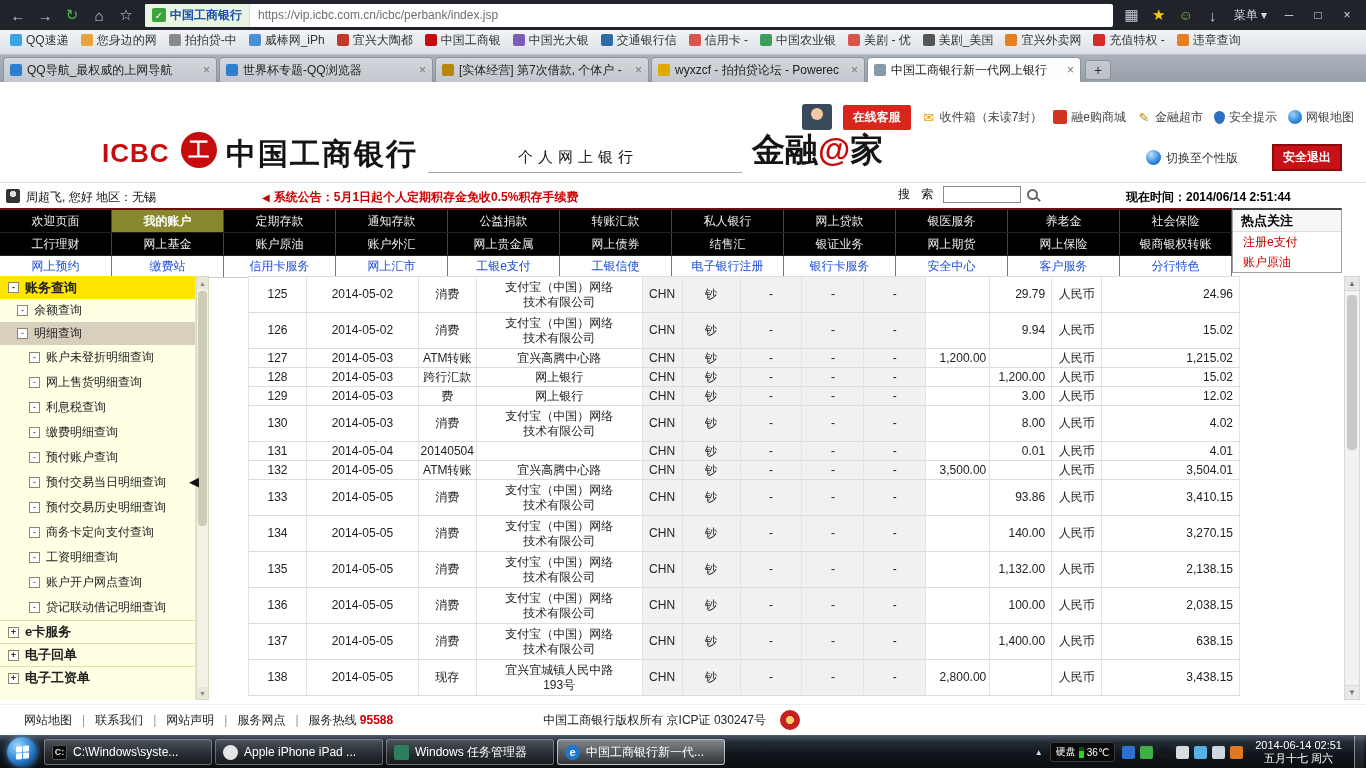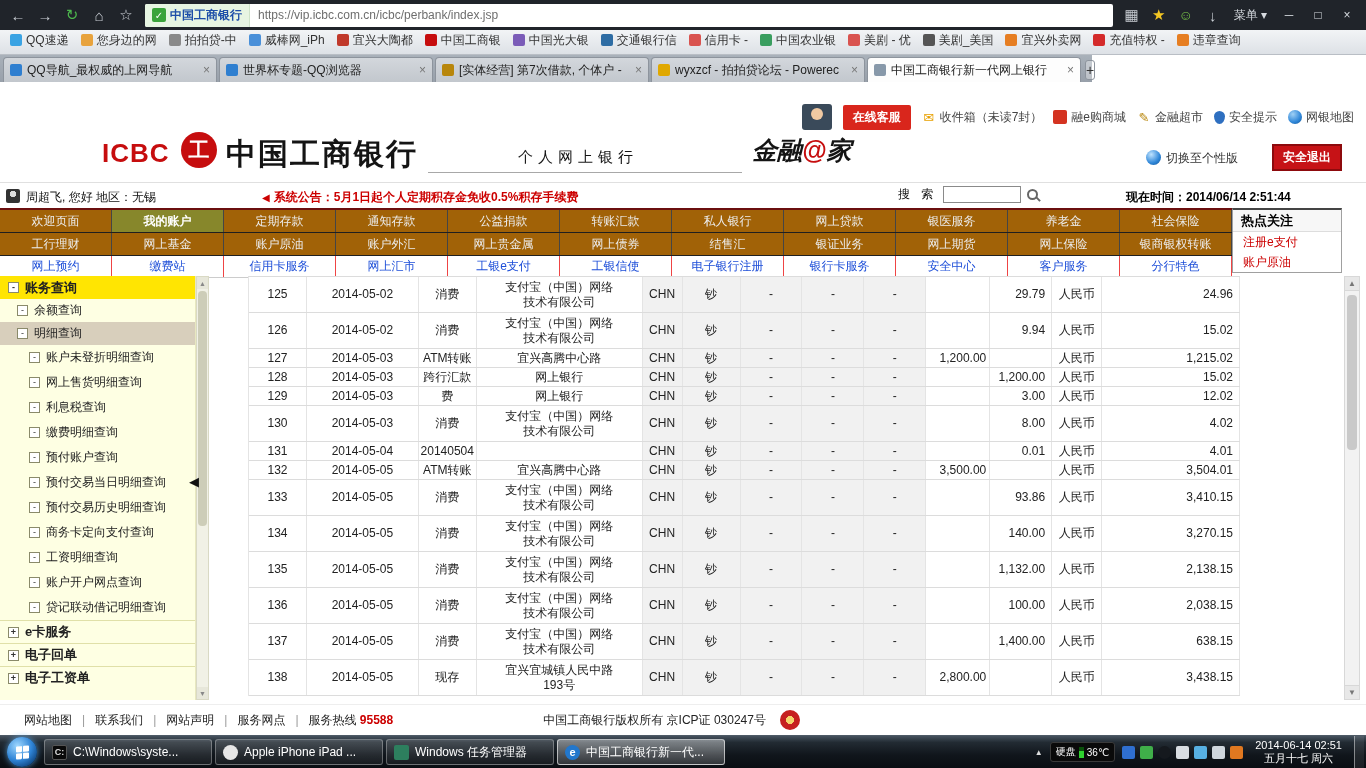--- a/index.html
+++ b/index.html
@@ -20,21 +20,21 @@
   .url{color:#6e6e6e;font-size:12px;padding:0 8px;white-space:nowrap;}
   .menu-label{color:#d6dadf;font-size:12px;margin:0 6px;white-space:nowrap;}
   .winctl{width:26px;height:22px;color:#d6dadf;display:flex;align-items:center;justify-content:center;font-size:12px;}
 
   
   .bookmarks{position:absolute;top:30px;left:0;width:1366px;height:25px;background:linear-gradient(#f2f4f6,#dde1e6);border-bottom:1px solid #b9bec5;display:flex;align-items:flex-start;padding:0 4px;overflow:hidden;}
   .bm{display:flex;align-items:center;gap:4px;font-size:12px;color:#333;padding:0 6px;height:20px;white-space:nowrap;}
   .bm-ico{width:12px;height:12px;border-radius:2px;flex:0 0 12px;}
 
   
-  .tabsbar{position:absolute;top:55px;left:0;width:1092px;height:27px;background:linear-gradient(#a9b1ba,#98a0aa);display:flex;align-items:flex-end;padding:2px 3px 0;}
+  .tabsbar{position:absolute;top:55px;left:0;width:1366px;height:27px;background:linear-gradient(#a9b1ba,#98a0aa);display:flex;align-items:flex-end;padding:2px 3px 0;}
   .tab{flex:0 0 214px;height:25px;background:linear-gradient(#d3d7dc,#c2c7cd);border:1px solid #8d949d;border-bottom:none;border-radius:4px 4px 0 0;display:flex;align-items:center;padding:0 6px;gap:5px;font-size:12px;color:#222;margin-right:2px;overflow:hidden;}
   .tab.active{background:#fdfdfd;}
   .tab-ico{width:12px;height:12px;border-radius:2px;flex:0 0 12px;}
   .tab-title{white-space:nowrap;overflow:hidden;flex:1;}
   .tab-close{color:#777;font-size:12px;flex:0 0 auto;}
   .newtab{width:26px;height:20px;margin:0 0 2px 2px;background:rgba(255,255,255,.35);border:1px solid #8d949d;border-radius:3px;display:flex;align-items:center;justify-content:center;font-size:14px;color:#333;}
 
   
   .page{position:absolute;top:82px;left:0;width:1366px;height:653px;background:#fff;overflow:hidden;}
 
@@ -50,41 +50,41 @@
   .ql-pen{color:#b8860b;}
   .ql-shield{width:11px;height:13px;background:#2e6fc0;border-radius:50% 50% 50% 50%/40% 40% 60% 60%;}
   .ql-globe{background:radial-gradient(circle at 35% 30%,#9fd0f5,#2e86d8 60%,#14518f);border-radius:50%;}
 
   .logo-row{position:absolute;top:44px;left:0;width:1366px;height:56px;}
   .icbc-text{position:absolute;left:102px;top:12px;color:#c60d0e;font-size:26px;font-weight:bold;letter-spacing:1px;}
   .icbc-seal{position:absolute;left:181px;top:6px;width:36px;height:36px;border-radius:50%;background:#c60d0e;color:#fff;display:flex;align-items:center;justify-content:center;font-size:21px;font-weight:bold;}
   .bank-name{position:absolute;left:226px;top:8px;font-size:30px;font-weight:bold;color:#141414;letter-spacing:2px;white-space:nowrap;}
   .subtitle{position:absolute;left:518px;top:22px;font-size:15px;color:#141414;letter-spacing:5px;white-space:nowrap;}
   .subtitle-line{position:absolute;left:428px;top:46px;width:314px;height:1px;background:#a8a8a8;}
-  .brand{position:absolute;left:752px;top:8px;font-size:25px;font-weight:bold;color:#141414;white-space:nowrap;font-style:italic;}
+  .brand{position:absolute;left:752px;top:2px;font-size:33px;font-weight:bold;color:#141414;white-space:nowrap;}
   .brand .at{color:#c60d0e;}
   .switch{position:absolute;left:1146px;top:24px;display:flex;gap:5px;font-size:12px;color:#333;white-space:nowrap;}
   .sw-ico{width:15px;height:15px;border-radius:50%;background:radial-gradient(circle at 35% 30%,#bfe3ff,#2e86d8 60%,#14518f);}
   .logout{position:absolute;left:1272px;top:18px;background:#c61216;border:2px solid #8d0a0d;color:#fff;font-size:12px;font-weight:bold;padding:3px 9px;white-space:nowrap;}
 
   .user-bar{position:absolute;top:100px;left:0;width:1366px;height:26px;background:#fff;border-top:1px solid #e0e0e0;font-size:12px;}
   .user-ico{position:absolute;left:6px;top:6px;width:14px;height:14px;border-radius:2px;background:radial-gradient(circle at 50% 35%,#ddd 26%,#333 28%);}
   .greet{position:absolute;left:26px;top:6px;color:#111;}
   .announce{position:absolute;left:262px;top:6px;color:#c00;font-weight:bold;display:flex;gap:4px;align-items:center;}
   .ann-ico{color:#c00;font-size:10px;}
   .search-grp{position:absolute;left:898px;top:3px;display:flex;align-items:center;gap:6px;}
   .s-label{color:#111;letter-spacing:4px;}
   .s-input{width:78px;height:17px;border:1px solid #8a8a8a;font-size:11px;padding:0 3px;}
   .mag{width:11px;height:11px;border:2px solid #666;border-radius:50%;position:relative;}
   .mag::after{content:'';position:absolute;width:6px;height:2px;background:#666;transform:rotate(45deg);right:-5px;bottom:-2px;}
   .time{position:absolute;left:1126px;top:6px;color:#000;font-weight:bold;white-space:nowrap;}
 
   
   .main-nav{position:absolute;top:126px;left:0;width:1232px;height:68px;border-top:2px solid #6b0f0f;}
-  .nav-row{display:flex;height:23px;background:#a16207;border-bottom:1px solid #1f1f1f;}
+  .nav-row{display:flex;height:23px;background:#000000;border-bottom:1px solid #1f1f1f;}
   .nav-row.light{height:22px;background:#fff;border-bottom:1px solid #ccc;}
   .nav-cell{flex:0 0 112px;display:flex;align-items:center;justify-content:center;font-size:12px;color:#ececec;border-right:1px solid #454545;white-space:nowrap;overflow:hidden;}
   .nav-row.light .nav-cell{color:#1d4ed8;border-right:1px solid #ef4444;text-align:center;}
   .nav-cell.active{background:#87872b;color:#fff;font-weight:bold;}
 
   .hot-panel{position:absolute;top:126px;left:1232px;width:110px;background:#fff;border:1px solid #a0a0a0;border-top:2px solid #444;}
   .hot-title{height:22px;display:flex;align-items:center;padding-left:8px;font-size:13px;font-weight:bold;color:#000;background:#f7f7f7;border-bottom:1px solid #ddd;}
   .hot-link{height:20px;display:flex;align-items:center;padding-left:10px;color:#c00;font-size:12px;}
 
   

